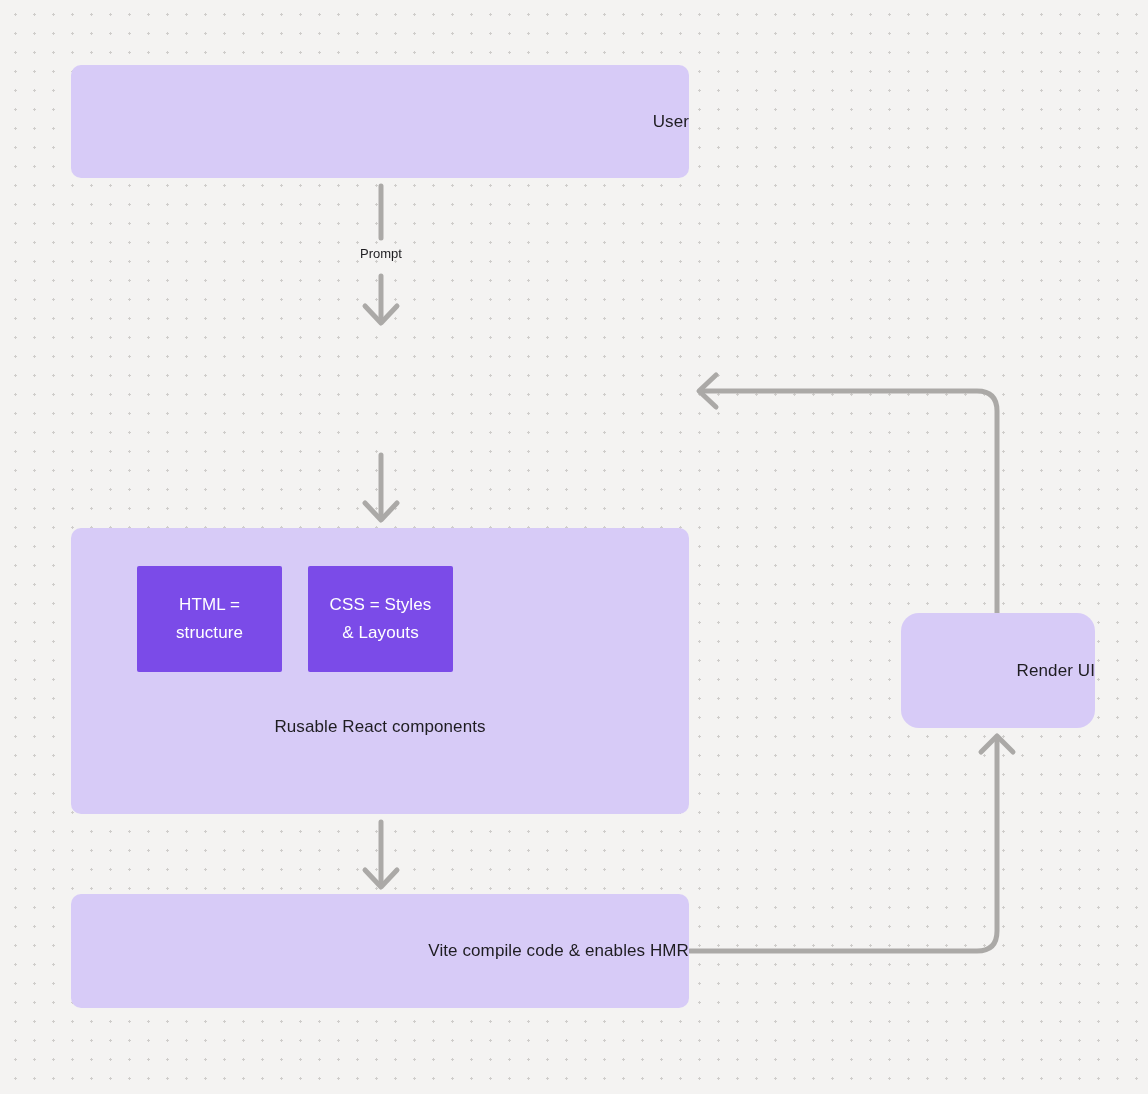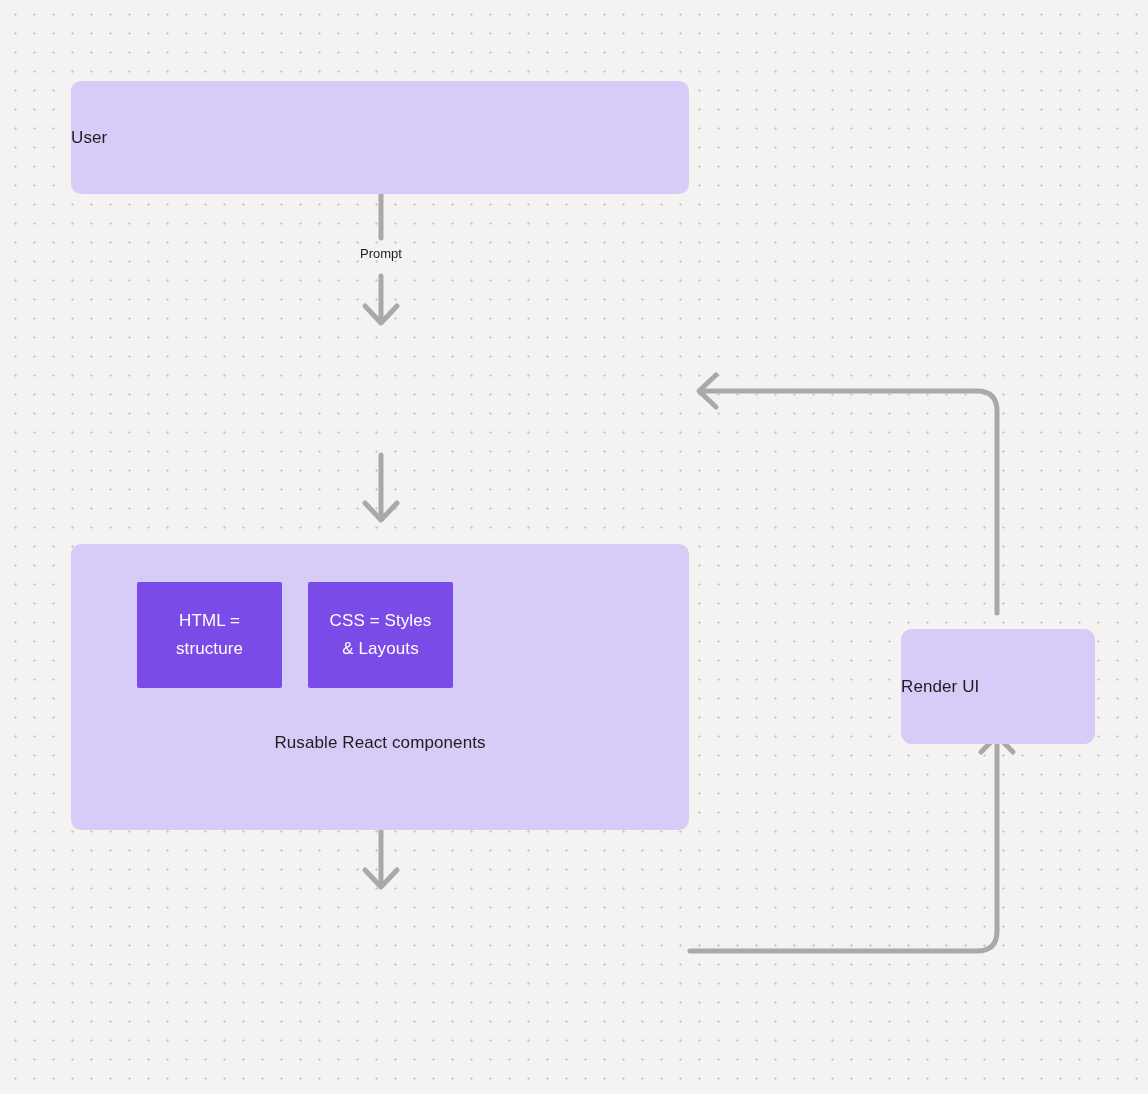--- a/index.html
+++ b/index.html
@@ -30,35 +30,34 @@
     stroke-width: 5;
     stroke-linecap: round;
     stroke-linejoin: round;
     fill: none;
   }
   .node {
     position: absolute;
     z-index: 2;
     display: flex;
     align-items: center;
-    justify-content: flex-start;
+    justify-content: flex-end;
     background: var(--node-fill, #d7cbf7);
     border-radius: 10px;
     color: var(--node-text, #1e1d21);
     font-size: 17px;
     font-weight: 500;
     letter-spacing: 0.1px;
     text-align: center;
-    margin-top: 16px;
   }
   .node-user            { left: 71px;  top: 65px;  width: 618px; height: 113px; }
   .node-web-application { left: 71px;  top: 334px; width: 618px; height: 112px; }
   .node-group           { left: 71px;  top: 528px; width: 618px; height: 286px; display: block; }
   .node-vite            { left: 71px;  top: 894px; width: 618px; height: 114px; }
-  .node-render-ui       { left: 901px; top: 613px; width: 194px; height: 115px; border-radius: 11px; }
+  .node-render-ui       { left: 901px; top: 613px; width: 194px; height: 115px; border-radius: 18px; }
   .chip {
     position: absolute;
     top: 38px;
     width: 145px;
     height: 106px;
     display: flex;
     flex-direction: column;
     align-items: center;
     justify-content: center;
     background: var(--chip-fill, #7b4be8);
@@ -135,18 +134,21 @@
       <span>HTML =</span>
       <span>structure</span>
     </div>
     <div class="chip chip-2">
       <span>CSS = Styles</span>
       <span>&amp; Layouts</span>
     </div>
     <div class="group-caption">Rusable React components</div>
   </div>
 
+  <div class="node node-vite">
+    <span>Vite compile code &amp; enables HMR</span>
+  </div>
 
   <div class="node node-render-ui">
     <span>Render UI</span>
   </div>
 
 </div>
 
 </body></html>

